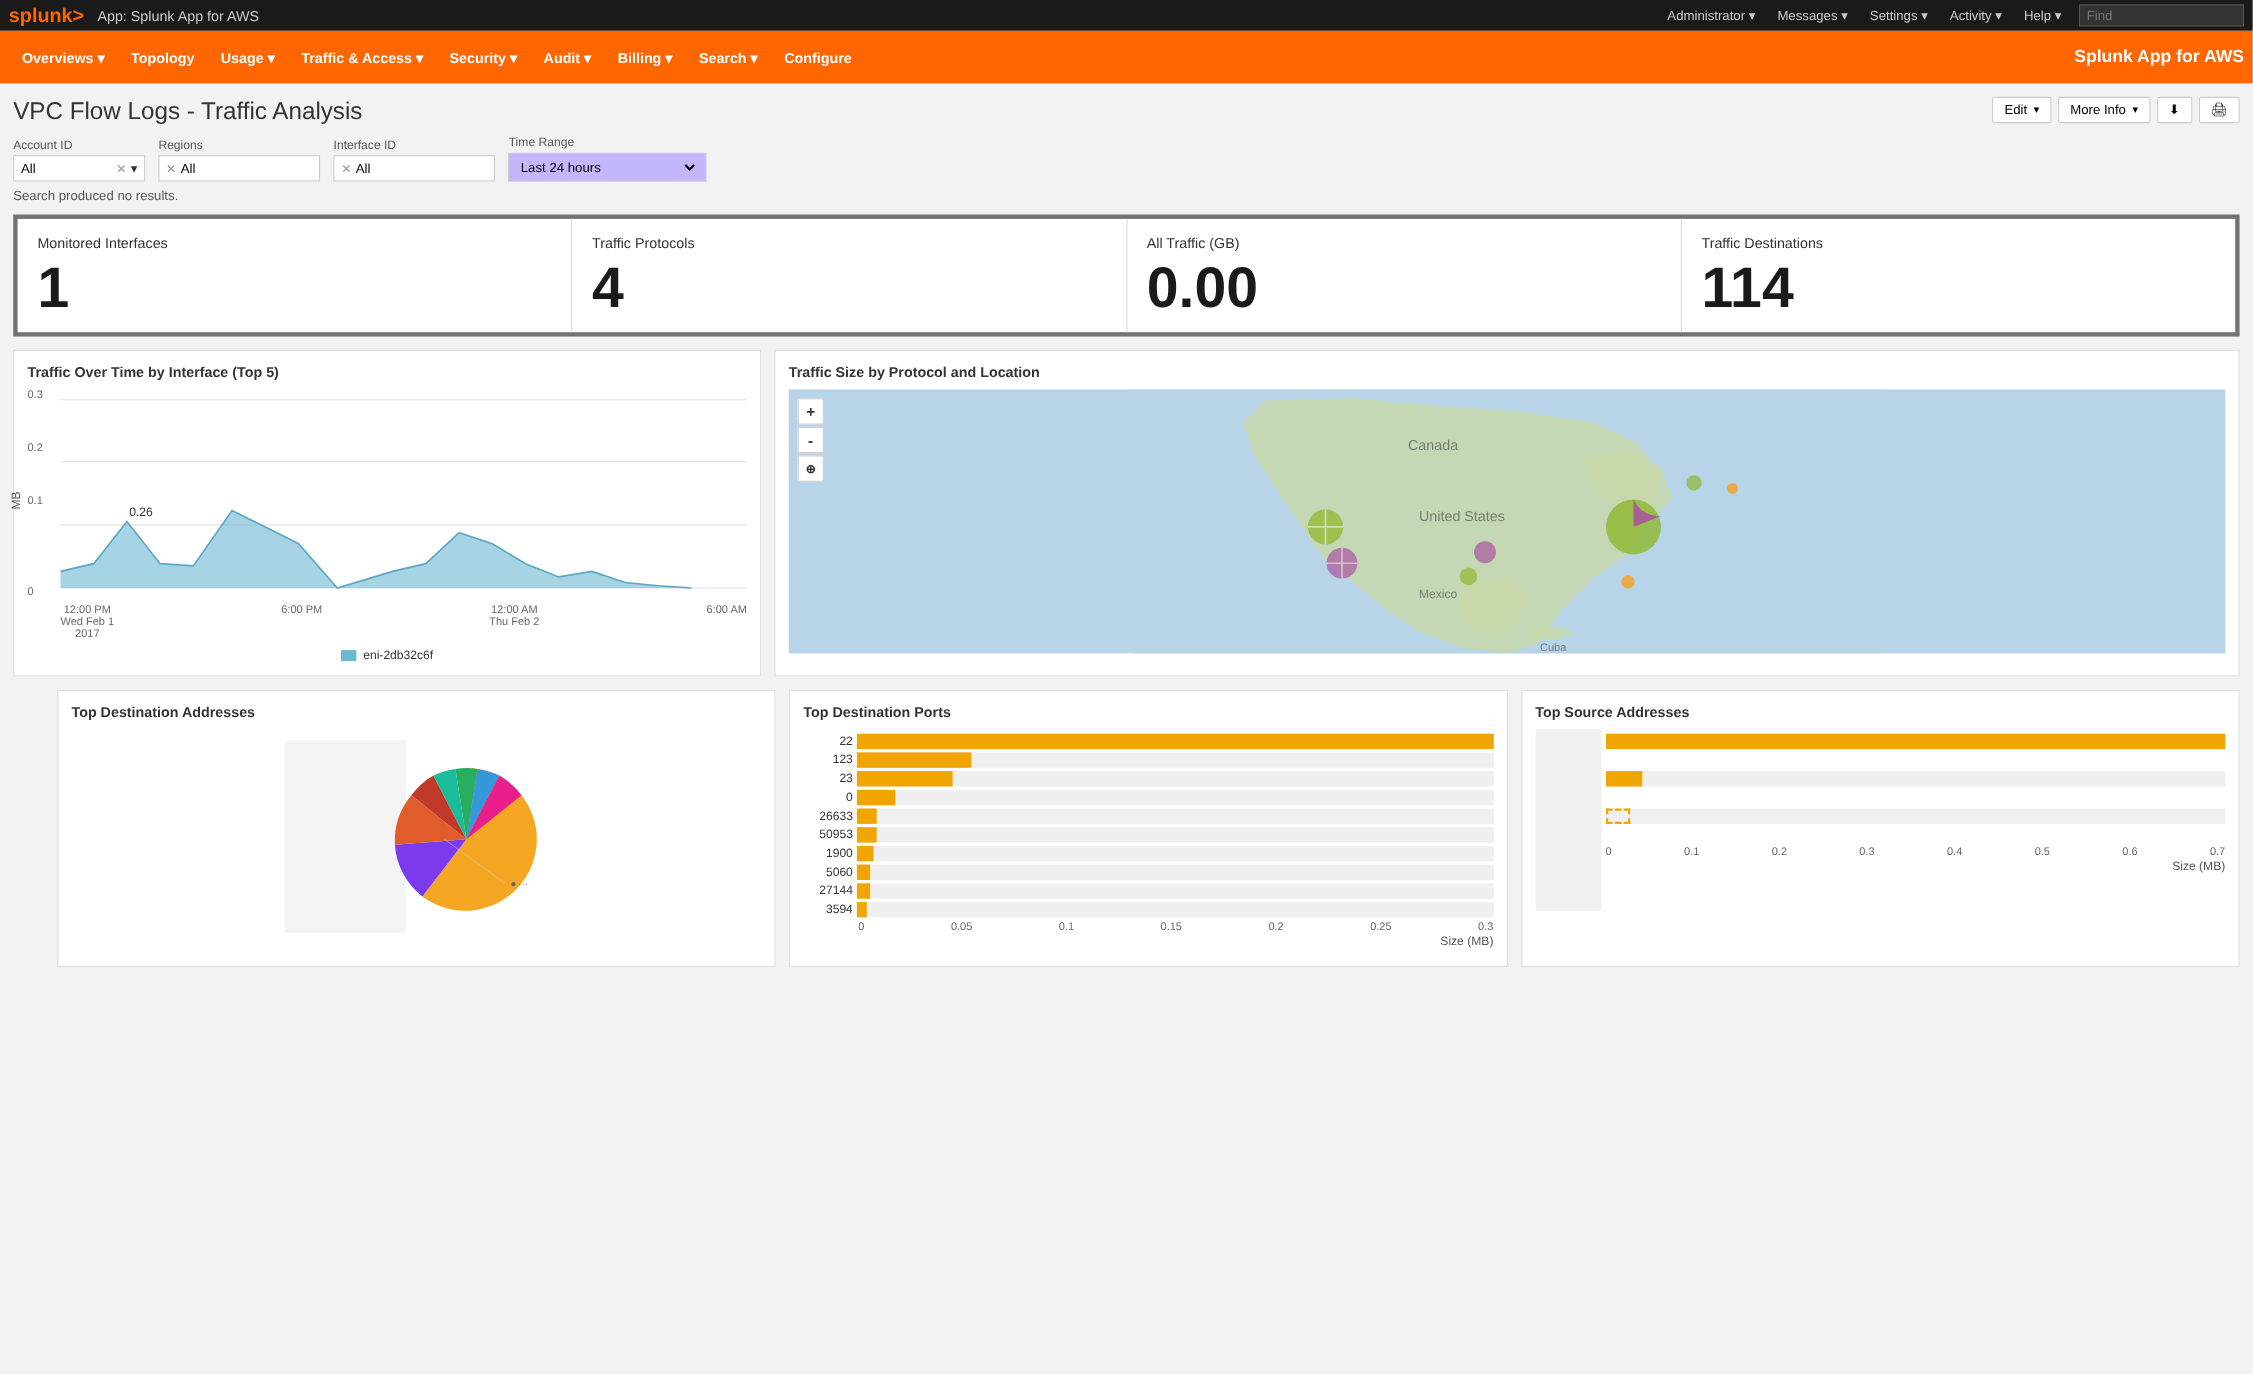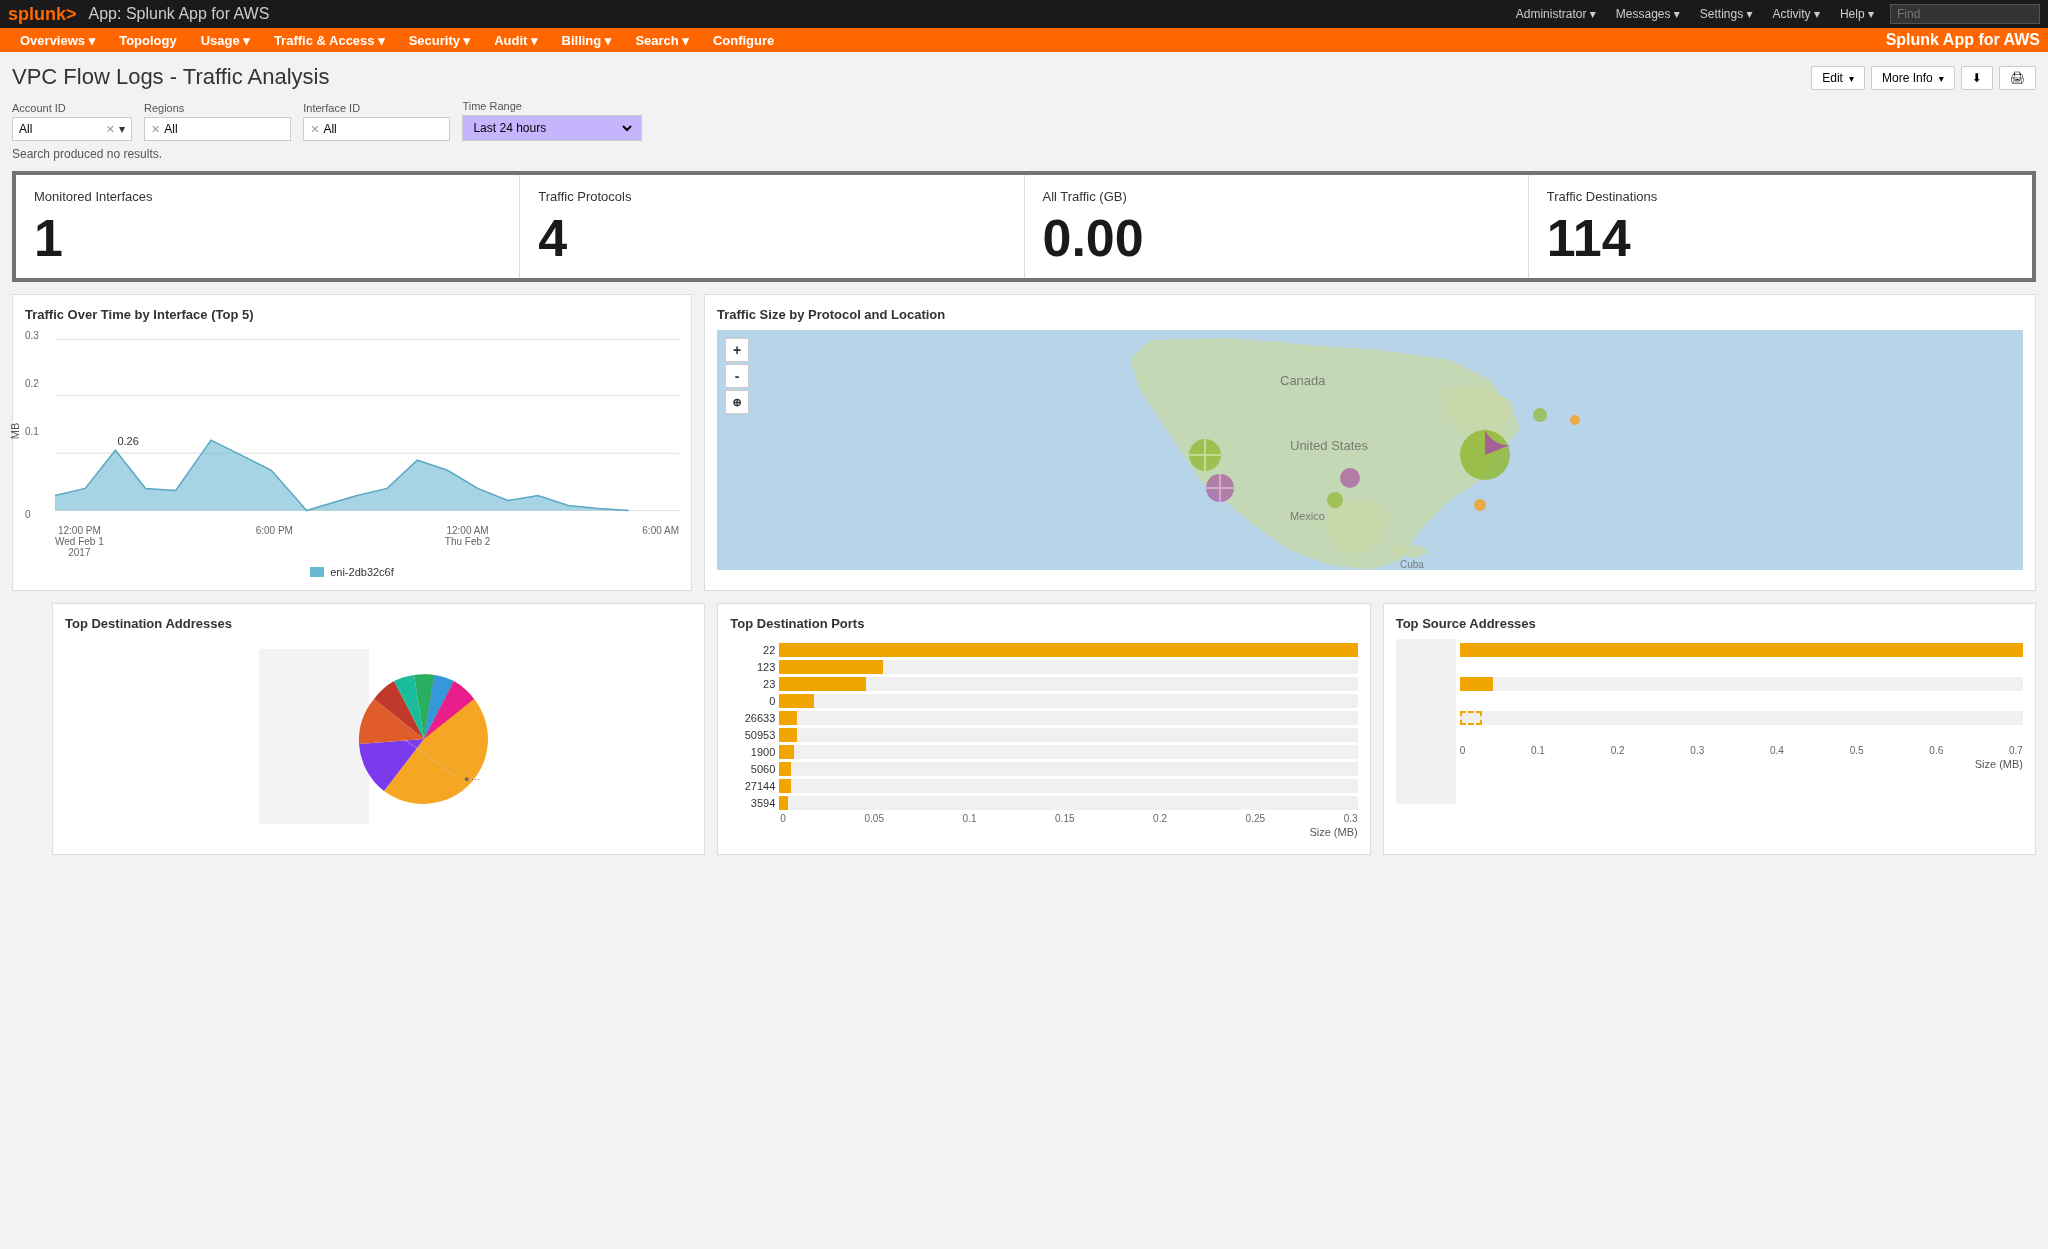--- a/index.html
+++ b/index.html
@@ -28,39 +28,39 @@
       font-size: 12px;
       width: 150px;
     }
 
     
     .app-nav {
       background: #ff6600;
       display: flex;
       align-items: center;
       padding: 0 8px;
-      height: 24px;
+      height: 48px;
     }
     .app-nav a {
       color: #fff;
       text-decoration: none;
       padding: 0 12px;
       height: 40px;
       display: flex;
       align-items: center;
       font-size: 13px;
       font-weight: bold;
     }
     .app-nav .brand { margin-left: auto; color: #fff; font-size: 16px; font-weight: bold; }
 
     
     .page { padding: 12px 12px 12px 12px; background: #f2f2f2; }
 
     
-    .page-header { display: flex; align-items: flex-end; margin-bottom: 10px; }
+    .page-header { display: flex; align-items: flex-start; margin-bottom: 10px; }
     .page-title { font-size: 22px; font-weight: normal; flex: 1; }
     .header-buttons { display: flex; gap: 6px; }
     .btn { 
       background: #fff; border: 1px solid #ccc; padding: 4px 10px; 
       font-size: 12px; cursor: pointer; border-radius: 2px; display: flex; align-items: center; gap: 4px;
     }
 
     
     .filters { display: flex; gap: 12px; margin-bottom: 6px; align-items: flex-end; }
     .filter-group label { display: block; font-size: 11px; color: #555; margin-bottom: 3px; }
@@ -133,21 +133,21 @@
     .caret { font-size: 10px; margin-left: 2px; }
 
     
     svg { overflow: visible; }
   </style>
 </head>
 <body>
 
 <div class="sys-nav">
   <span class="logo">splunk&gt;</span>
-  <span style="margin-right:auto;font-size:16px;">App: Splunk App for AWS</span>
+  <span style="margin-right:auto;font-size:13px;">App: Splunk App for AWS</span>
   <div class="nav-right">
     <a>Administrator ▾</a>
     <a>Messages ▾</a>
     <a>Settings ▾</a>
     <a>Activity ▾</a>
     <a>Help ▾</a>
   </div>
   <input class="search-box" style="margin-left: 8px;" placeholder="Find">
 </div>
 

